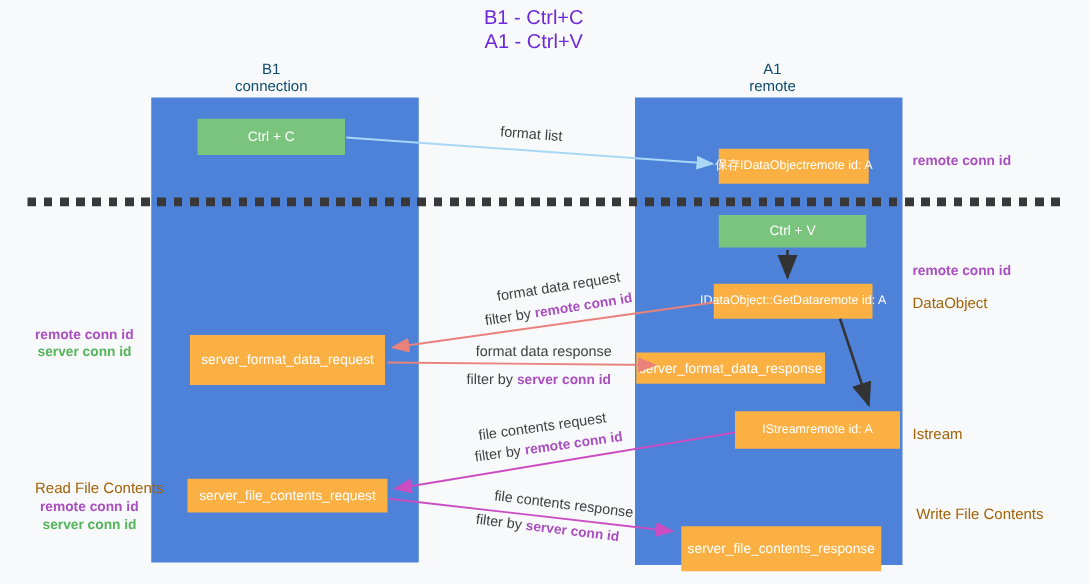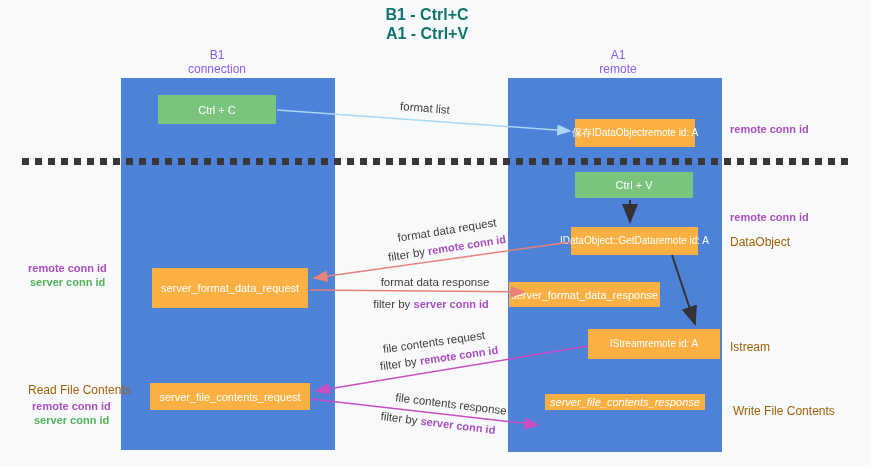--- a/index.html
+++ b/index.html
@@ -3,25 +3,25 @@
 <meta charset="utf-8">
 <style>
   html,body{margin:0;padding:0;}
   #canvas{
     position:relative;width:871px;height:467px;background:#f8f9fa;
     font-family:"Liberation Sans",sans-serif;overflow:hidden;color:#3f3f3f;
   }
   .lifeline{position:absolute;top:78px;width:214px;background:#4d82d8;z-index:1;}
   .lifeline-header{
     position:absolute;top:48px;transform:translateX(-50%);text-align:center;
-    font-size:12px;line-height:14px;color:#8b5cf6;z-index:2;white-space:nowrap;
+    font-size:12px;line-height:14px;color:#0c4a6e;z-index:2;white-space:nowrap;
   }
   .title{
     position:absolute;left:427px;top:5px;transform:translateX(-50%);
-    text-align:center;font-size:16px;line-height:19px;color:#0f766e;z-index:2;white-space:nowrap;font-weight:bold;
+    text-align:center;font-size:16px;line-height:19px;color:#6d28d9;z-index:2;white-space:nowrap;
   }
   .dashline{
     position:absolute;left:22px;top:158px;width:827px;height:7px;z-index:2;
     background:repeating-linear-gradient(90deg,#383838 0 7px,transparent 7px 13px);
   }
   .box{
     position:absolute;display:flex;align-items:center;justify-content:center;
     color:#fff;text-align:center;z-index:3;white-space:nowrap;
   }
   .box.orange{background:#fbb044;}
@@ -94,21 +94,21 @@
 
   <div class="box orange twoline" style="left:588px;top:329px;width:132px;height:30px;">
     <span>IStream</span>
     <span>remote id: A</span>
   </div>
 
   <div class="box orange single" style="left:150px;top:383px;width:160px;height:27px;">
     <span>server_file_contents_request</span>
   </div>
 
-  <div class="box orange single" style="left:545px;top:394px;width:160px;height:16px;font-style:italic;">
+  <div class="box orange single" style="left:545px;top:421px;width:160px;height:36px;">
     <span>server_file_contents_response</span>
   </div>
 
   <svg class="arrows" width="871" height="467" viewBox="0 0 871 467">
     <defs>
       <marker id="mk-blue" markerWidth="9" markerHeight="8" refX="8" refY="3.5" orient="auto">
         <path d="M0,0 L9,3.5 L0,7 Z" fill="#a9d7f5"></path>
       </marker>
       <marker id="mk-black" markerWidth="10" markerHeight="9" refX="9" refY="4" orient="auto">
         <path d="M0,0 L10,4 L0,8 Z" fill="#333333"></path>

